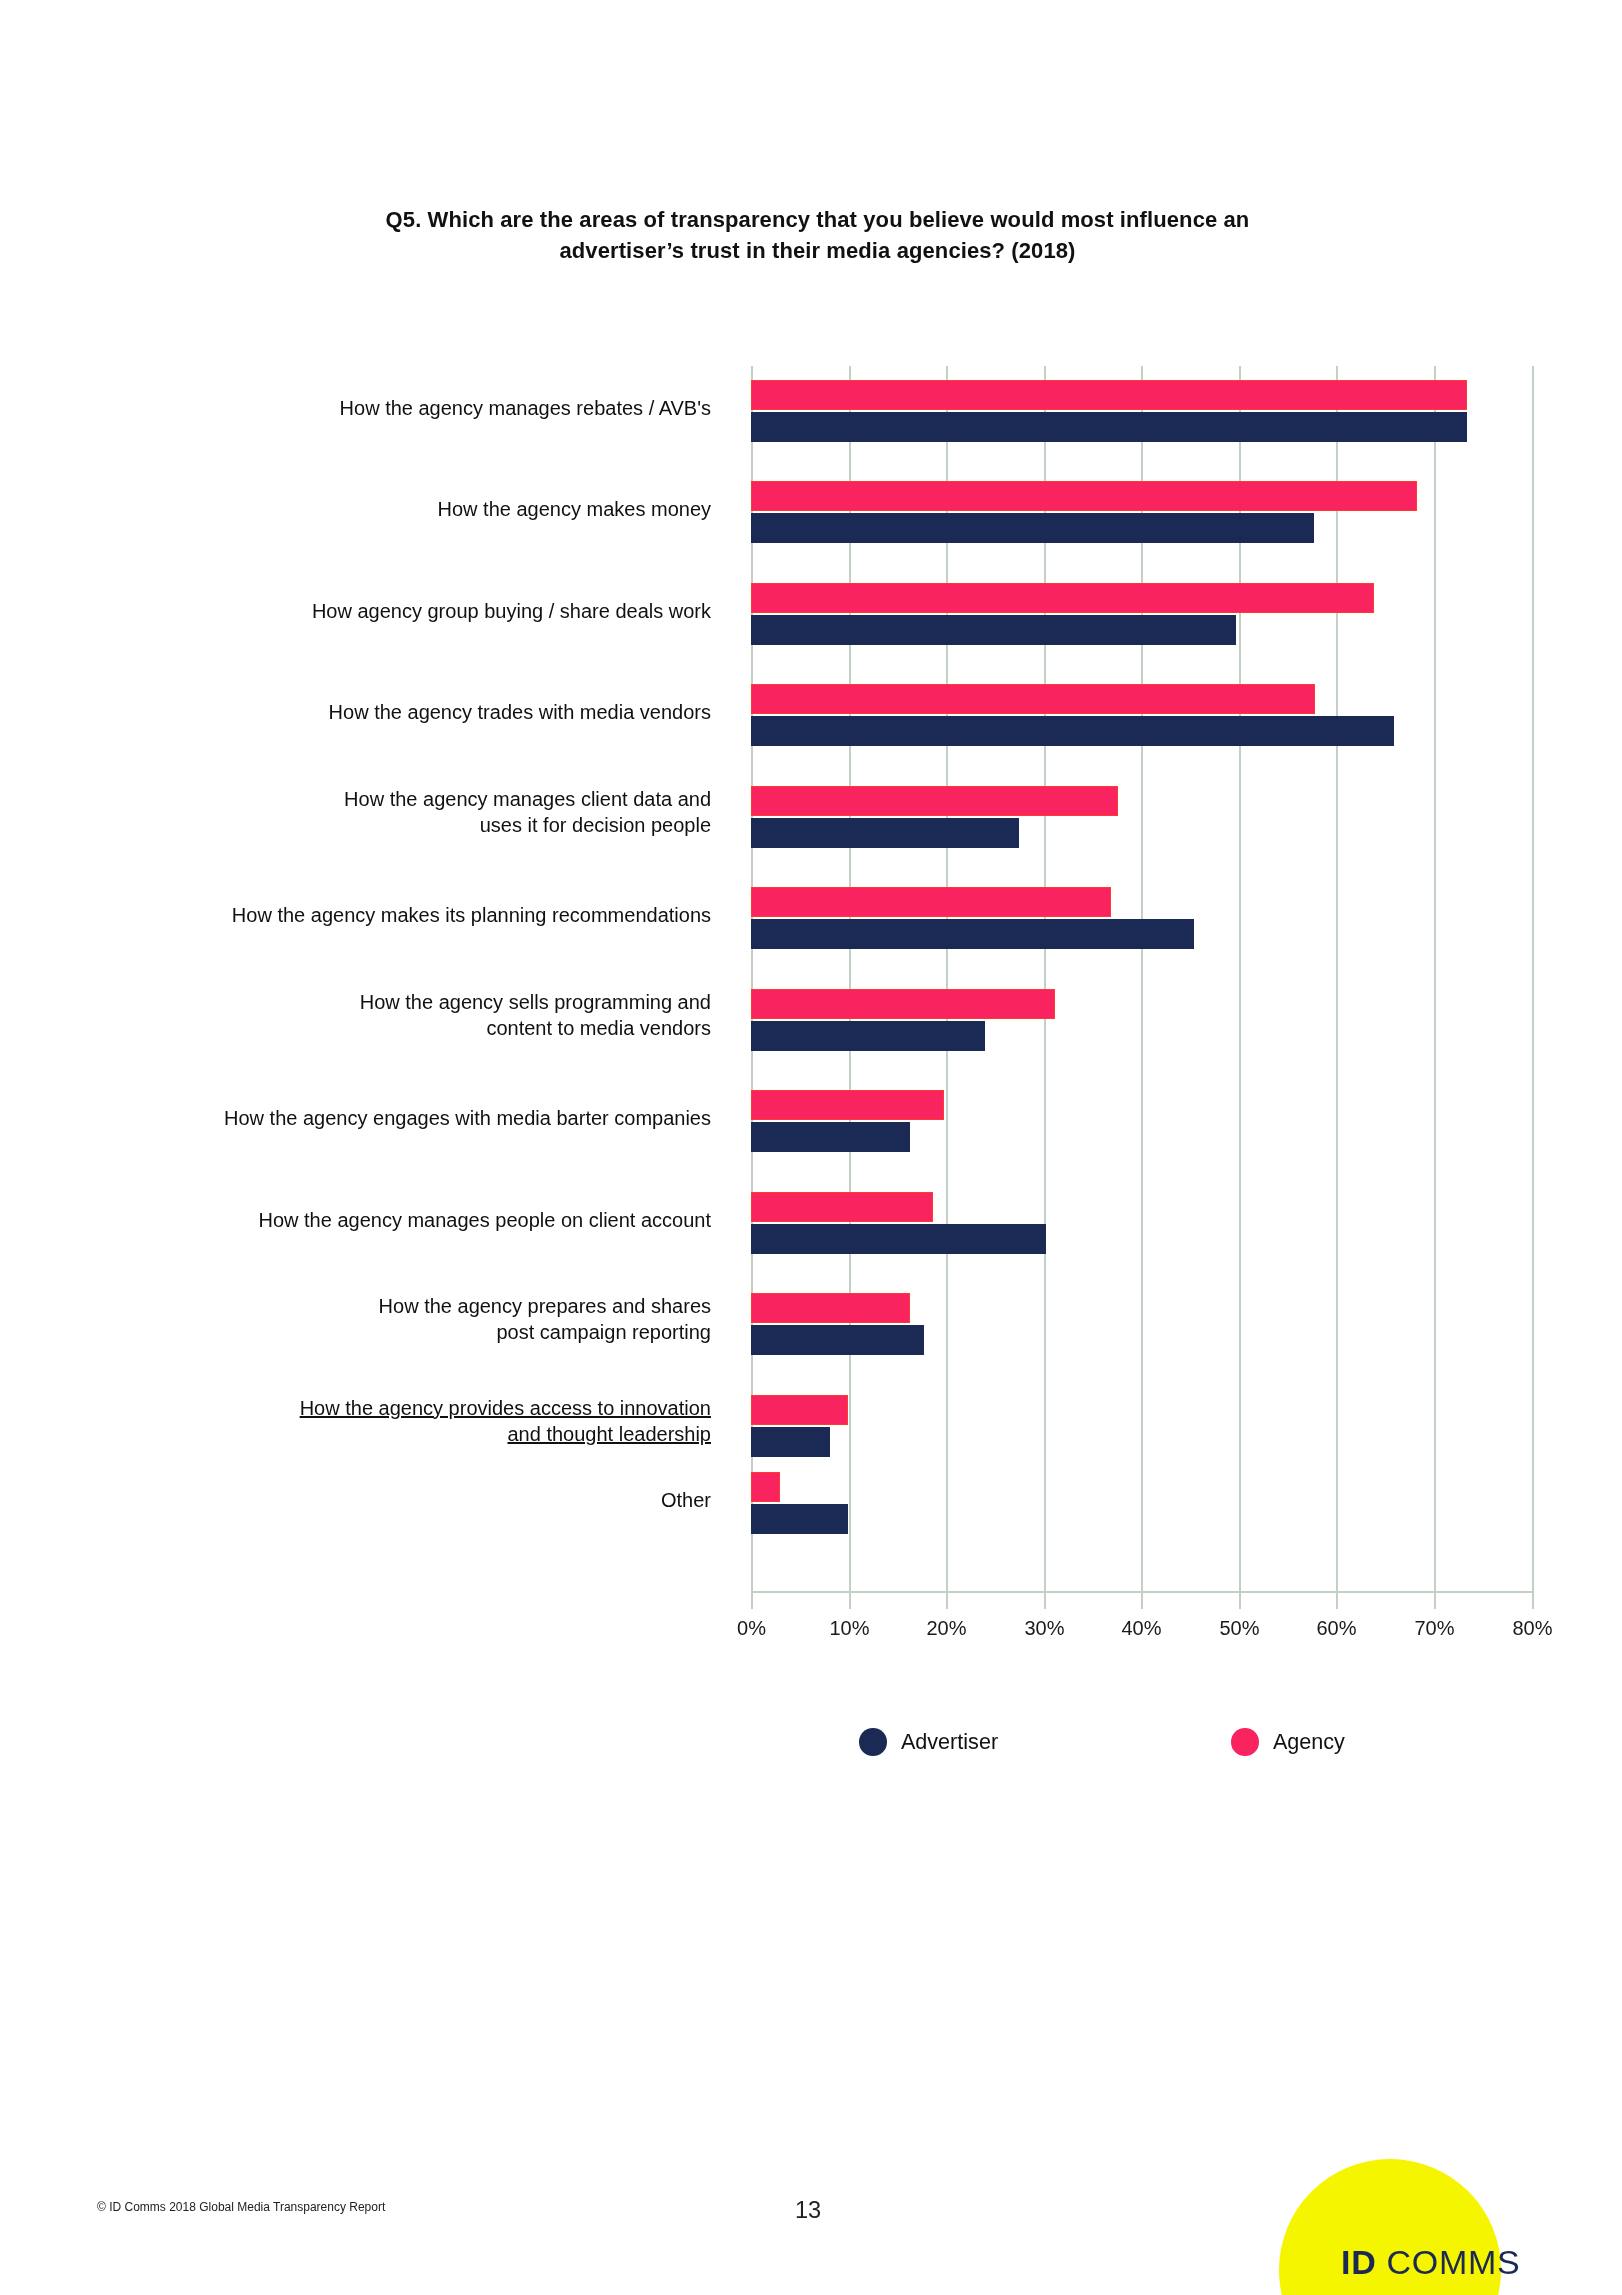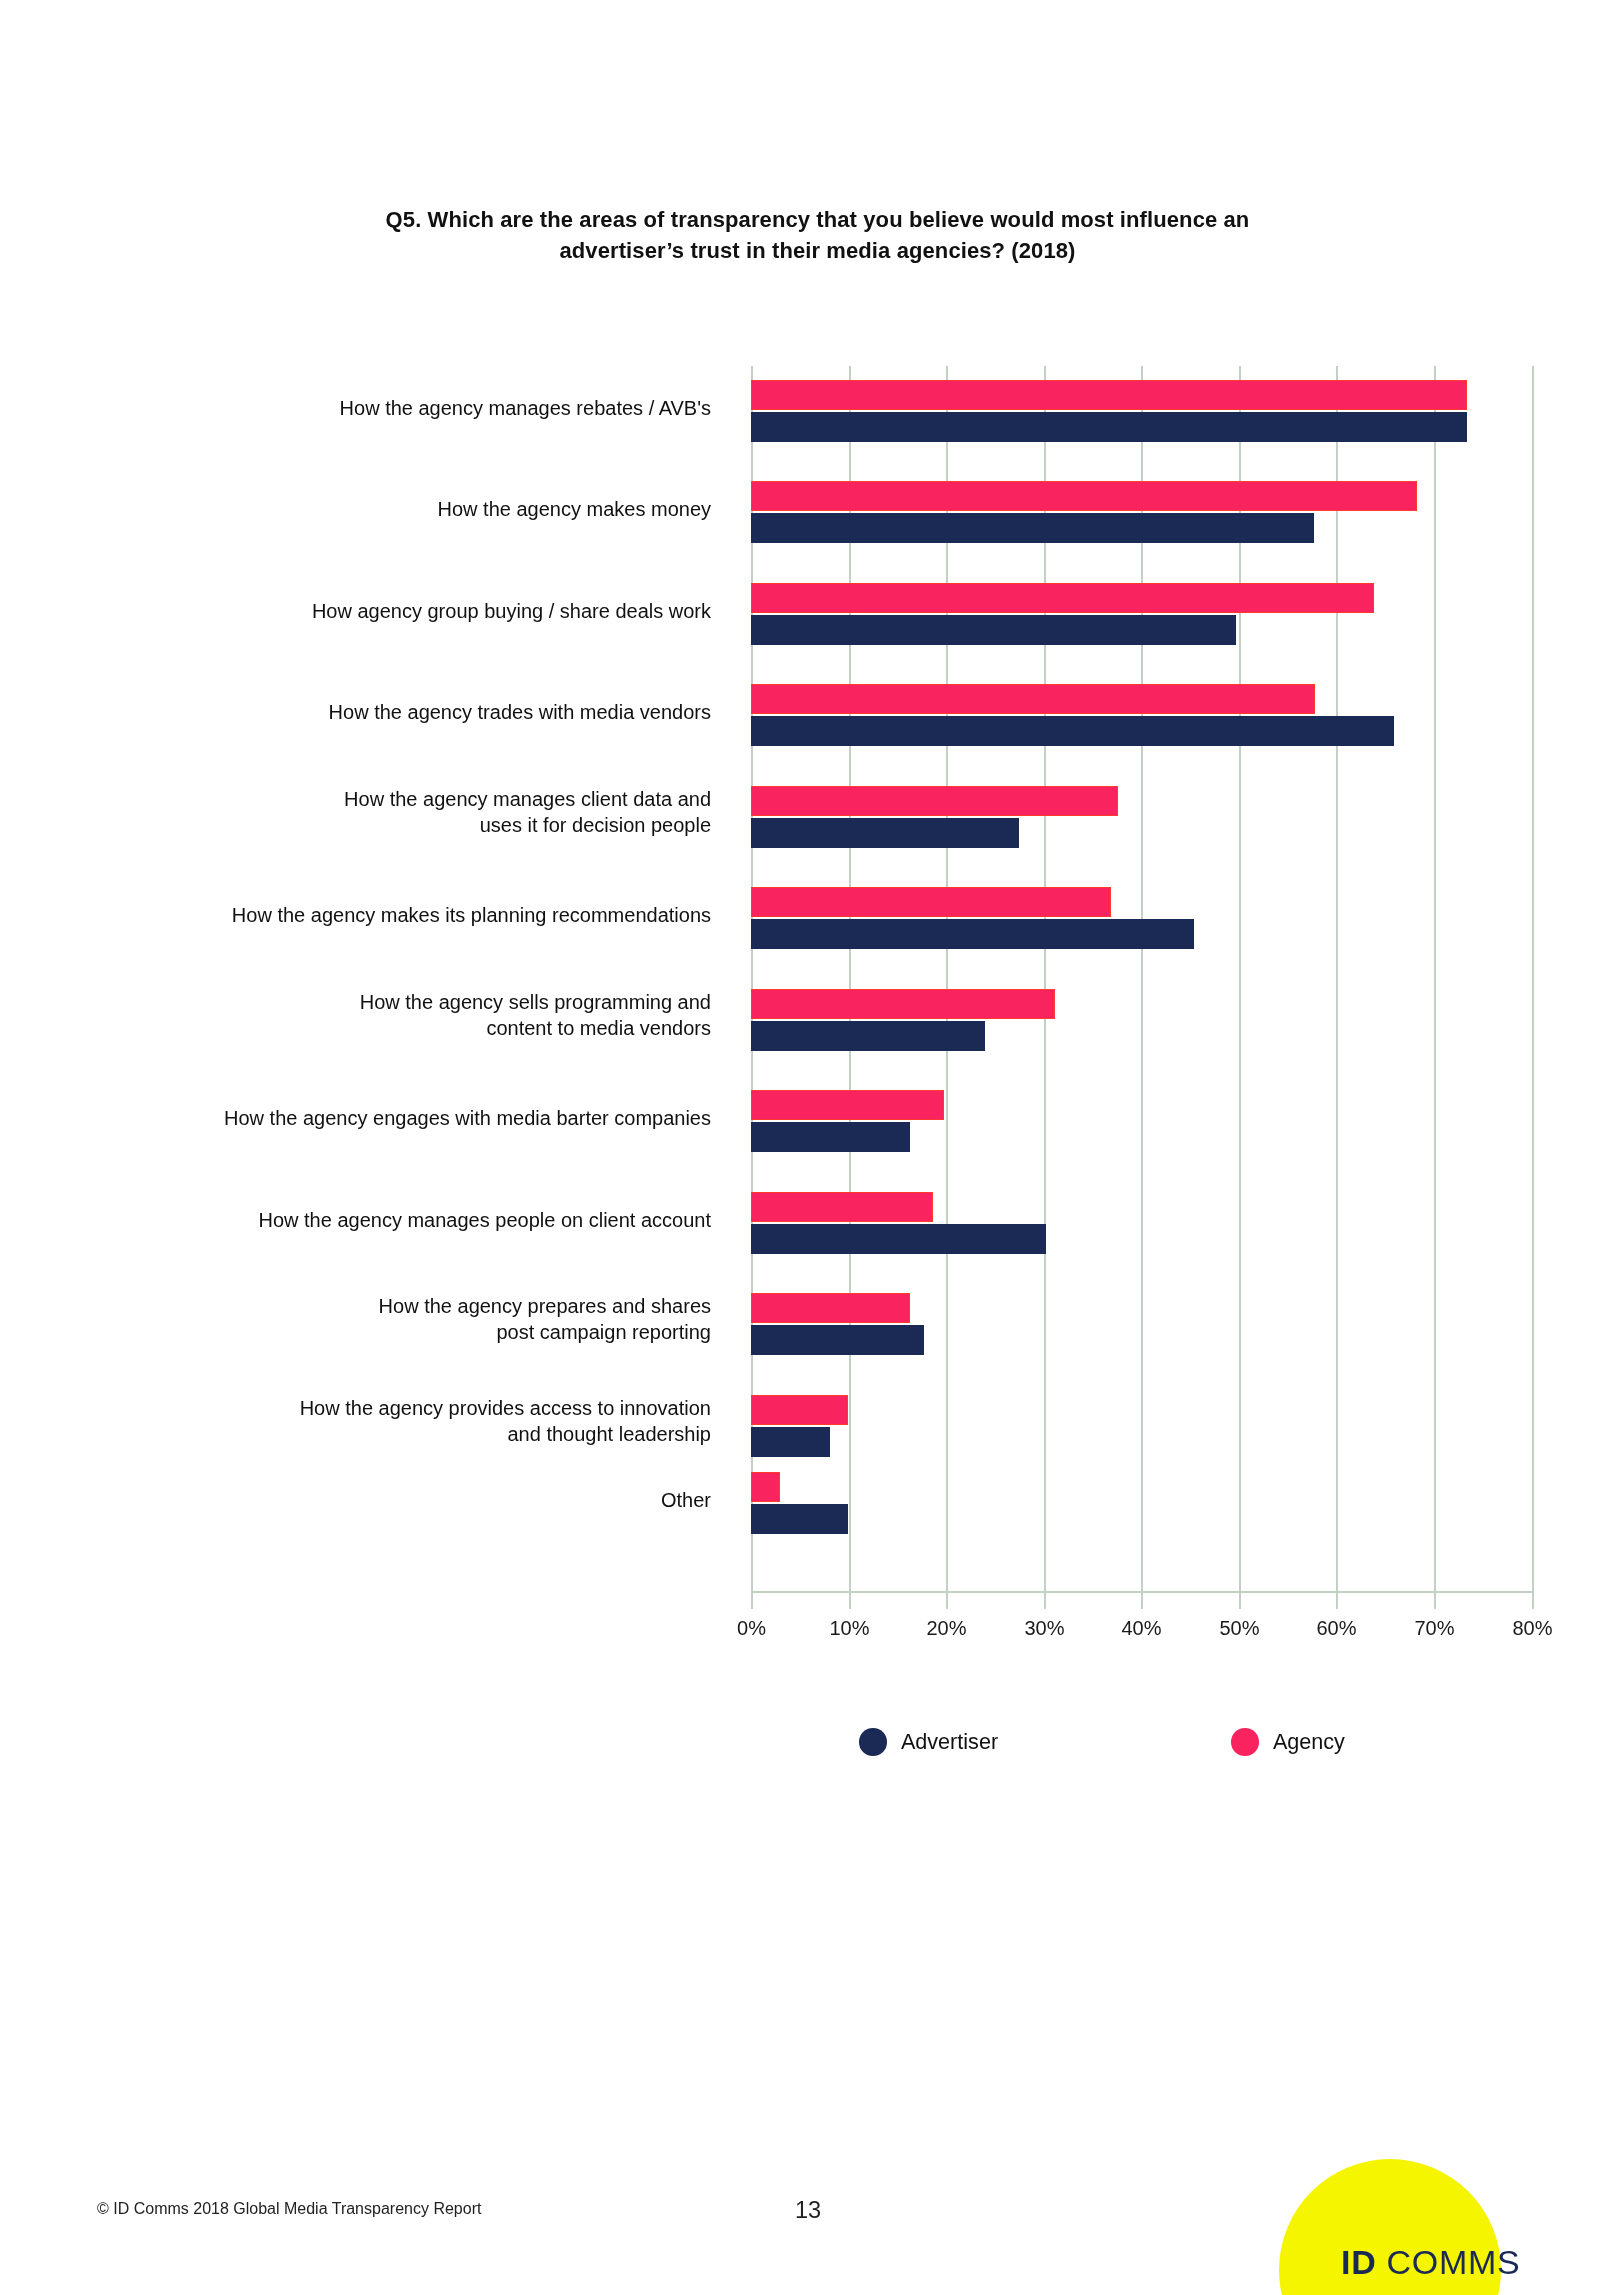--- a/index.html
+++ b/index.html
@@ -133,21 +133,21 @@
   .legend-label{
     font-size:21.6px;
     color:#111111;
     white-space:nowrap;
   }
 
   
   .footer-text{
     position:absolute;
     left:97px; top:2200px;
-    font-size:16px;
+    font-size:12px;
     color:#222222;
     white-space:nowrap;
   }
   .page-number{
     position:absolute;
     left:795px; top:2197px;
     font-size:23.6px;
     color:#222222;
   }
   .brand-circle{
@@ -300,21 +300,21 @@
         <div class="cat-label" style="top: 14.4px;">
           <div>How the agency prepares and shares</div>
           <div>post campaign reporting</div>
         </div>
         <div class="bars">
           <div class="bar agency" title="16.3%" style="width: 159px;"></div>
           <div class="bar advertiser" title="17.7%" style="width: 173px;"></div>
         </div>
       </div>
       <div class="row" style="top: 1015px;">
-        <div class="cat-label" style="top: 14.4px;">
+        <div class="cat-label" style="top: 14.4px; text-decoration: underline;">
           <div>How the agency provides access to innovation</div>
           <div>and thought leadership</div>
         </div>
         <div class="bars">
           <div class="bar agency" title="9.9%" style="width: 97px;"></div>
           <div class="bar advertiser" title="8.1%" style="width: 79px;"></div>
         </div>
       </div>
       <div class="row" style="top: 1092px;">
         <div class="cat-label" style="top: 29px;">

